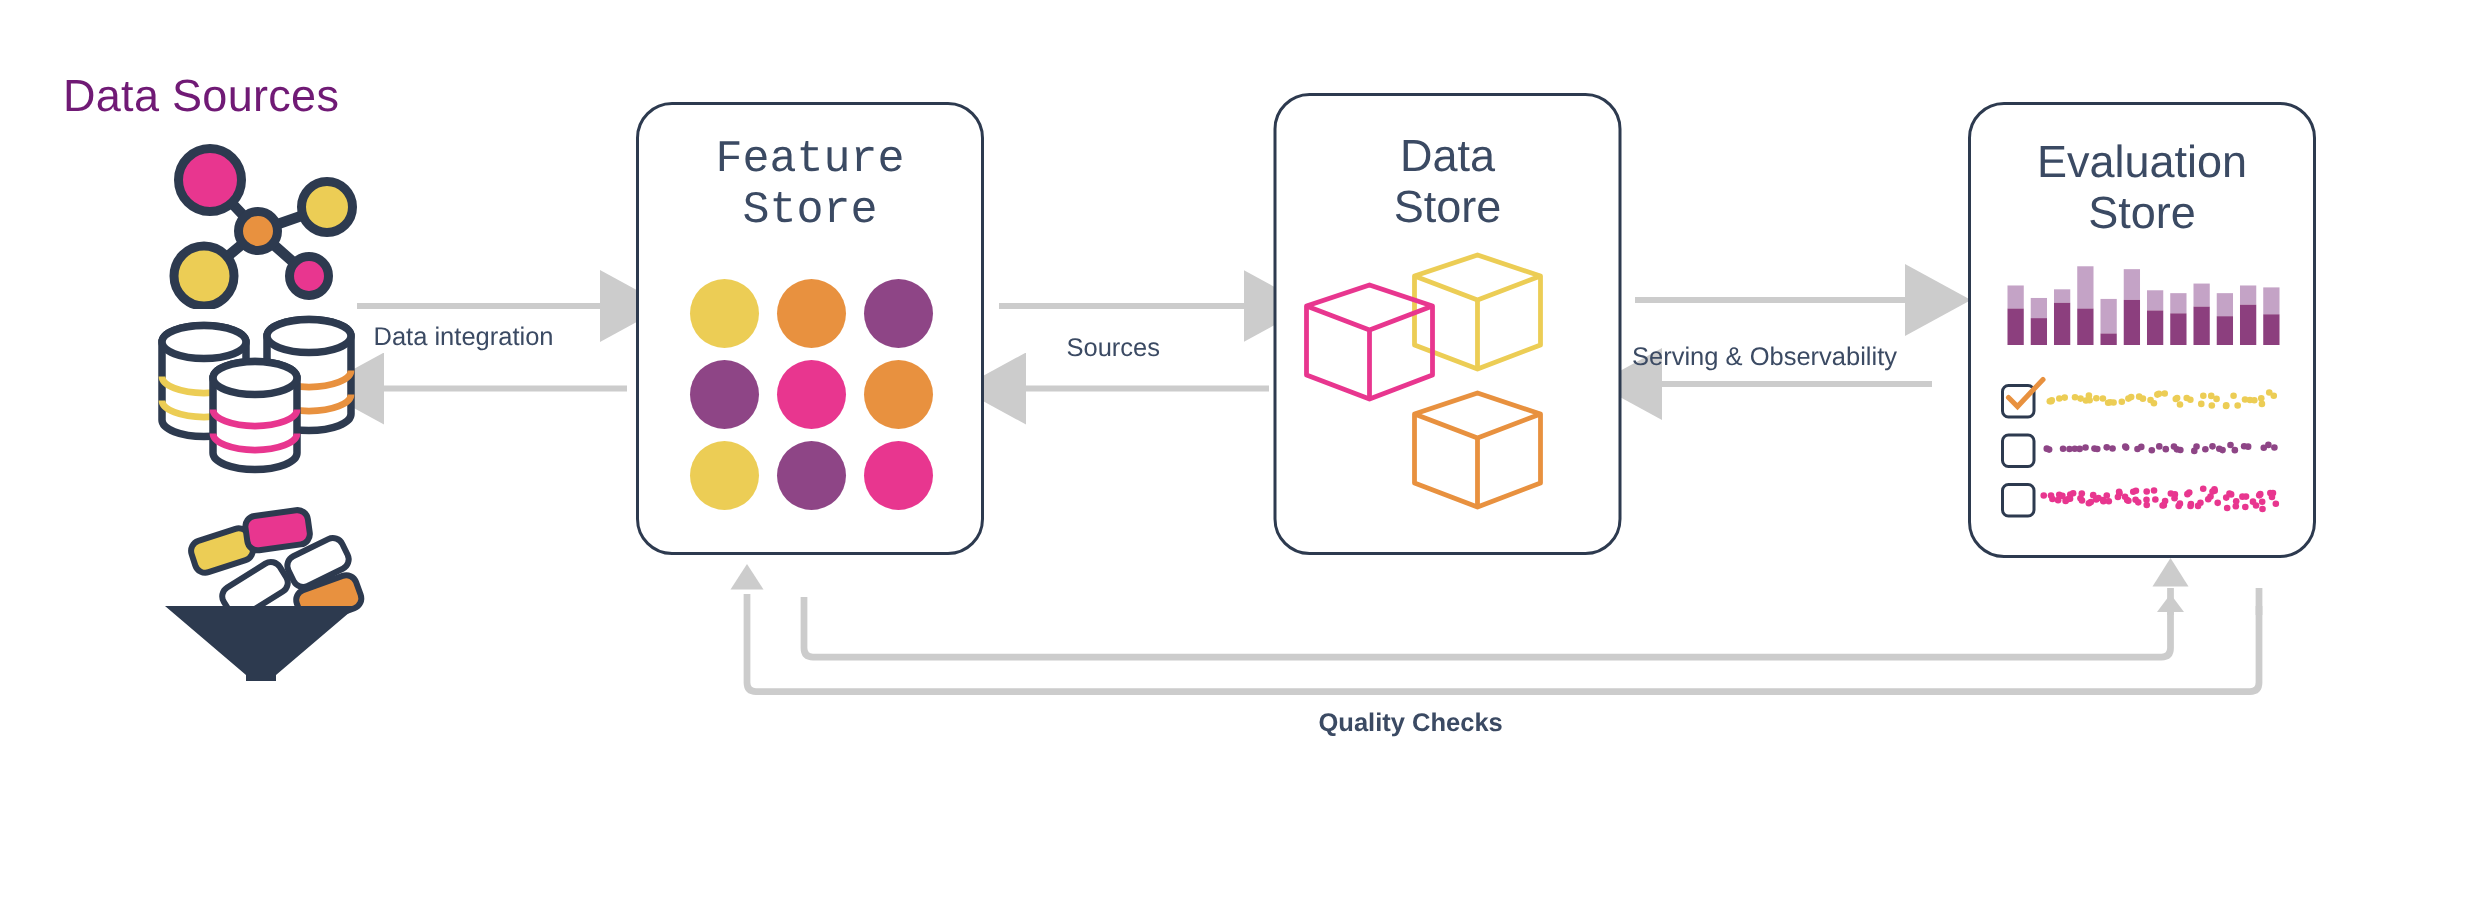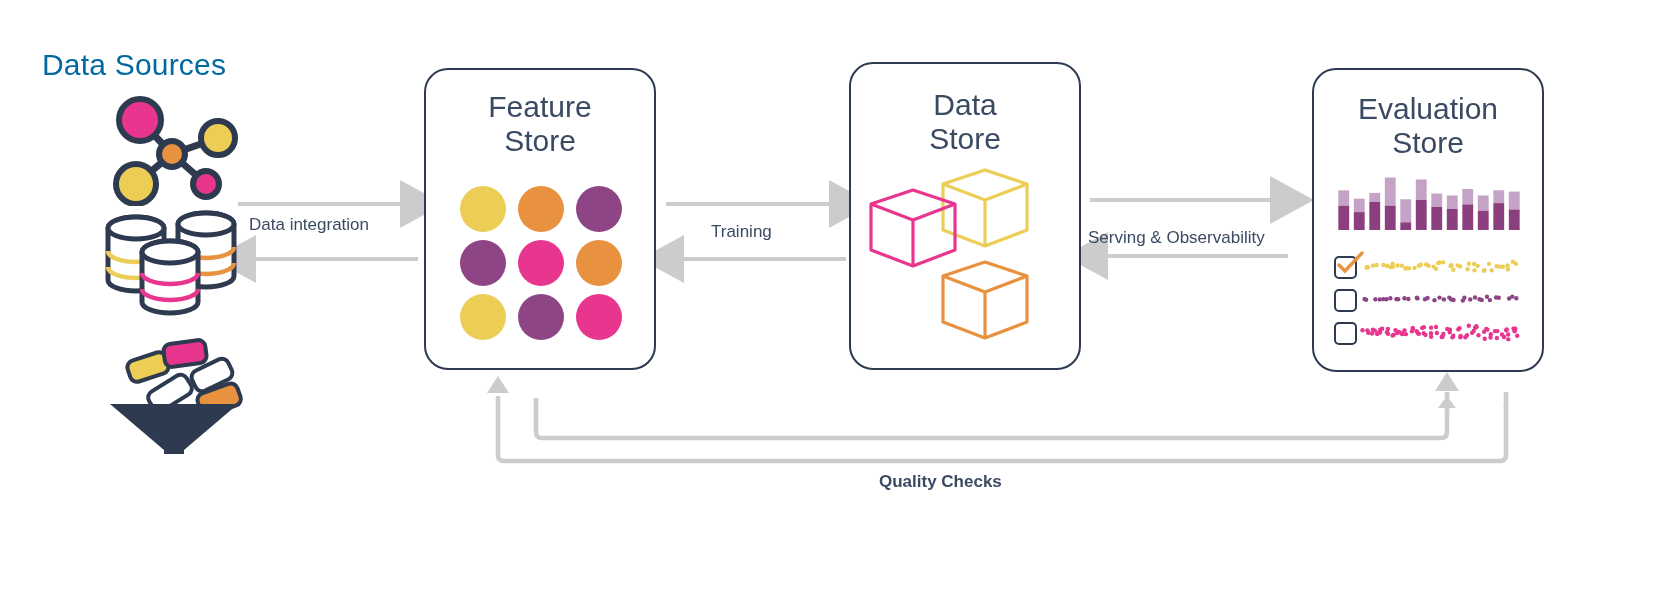--- a/index.html
+++ b/index.html
@@ -7,38 +7,38 @@
     width:1656px;height:606px;position:relative;overflow:hidden;
     font-family:"Liberation Sans","DejaVu Sans",sans-serif;
     color:#2d3a4f;
   }
   .stage{position:absolute;left:0;top:0;width:1656px;height:606px;}
 
   
   #data-sources{position:absolute;left:40px;top:48px;width:260px;height:420px;}
   #ds-title{
     position:absolute;left:2px;top:0;font-size:30px;font-weight:400;
-    color:#0369a1;letter-spacing:.2px;white-space:nowrap;
+    color:#701a75;letter-spacing:.2px;white-space:nowrap;
   }
   #ds-network{position:absolute;left:60px;top:48px;}
   #ds-db{position:absolute;left:58px;top:162px;}
   #ds-funnel{position:absolute;left:62px;top:278px;}
 
   
   .card{
     position:absolute;border:2.6px solid #2d3a4f;border-radius:24px;background:#fff;
   }
   .card-title{
     position:absolute;left:0;right:0;text-align:center;font-size:30px;line-height:34px;
     color:#3b4a63;font-weight:400;
   }
   #feature-store{left:424px;top:68px;width:228px;height:298px;}
   #model-store{left:849px;top:62px;width:228px;height:304px;}
   #evaluation-store{left:1312px;top:68px;width:228px;height:300px;}
-  #feature-store .card-title{top:20px;}
+  #feature-store .card-title{top:20px;font-family:Liberation Mono, monospace;}
   #model-store .card-title{top:24px;}
   #evaluation-store .card-title{top:22px;}
 
   
   #fs-grid{
     position:absolute;left:34px;top:116px;width:162px;
     display:grid;grid-template-columns:repeat(3,46px);grid-template-rows:repeat(3,46px);
     gap:8px 12px;
   }
   .fs-dot{width:46px;height:46px;border-radius:50%;}
@@ -428,17 +428,17 @@
             <circle cx="153.55464482519525" cy="6.693548407554847" r="2.2" fill="#e8368f"></circle>
             <circle cx="154.65078473261127" cy="9.35859611217297" r="2.2" fill="#e8368f"></circle>
             <circle cx="157.2152016182501" cy="13.783602451620368" r="2.2" fill="#e8368f"></circle>
             <circle cx="155.3002636434046" cy="6.711328286604069" r="2.2" fill="#e8368f"></circle>
           </svg>
         </div>
       </div>
   </div>
 
   <div class="arrow-label" id="lbl-data-integration">Data integration</div>
-  <div class="arrow-label" id="lbl-training">Training</div>
+  <div class="arrow-label" id="lbl-training">Sources</div>
   <div class="arrow-label" id="lbl-serving">Serving &amp; Observability</div>
   <div class="arrow-label" id="lbl-quality">Quality Checks</div>
 
 </div>
 
 </body></html>

